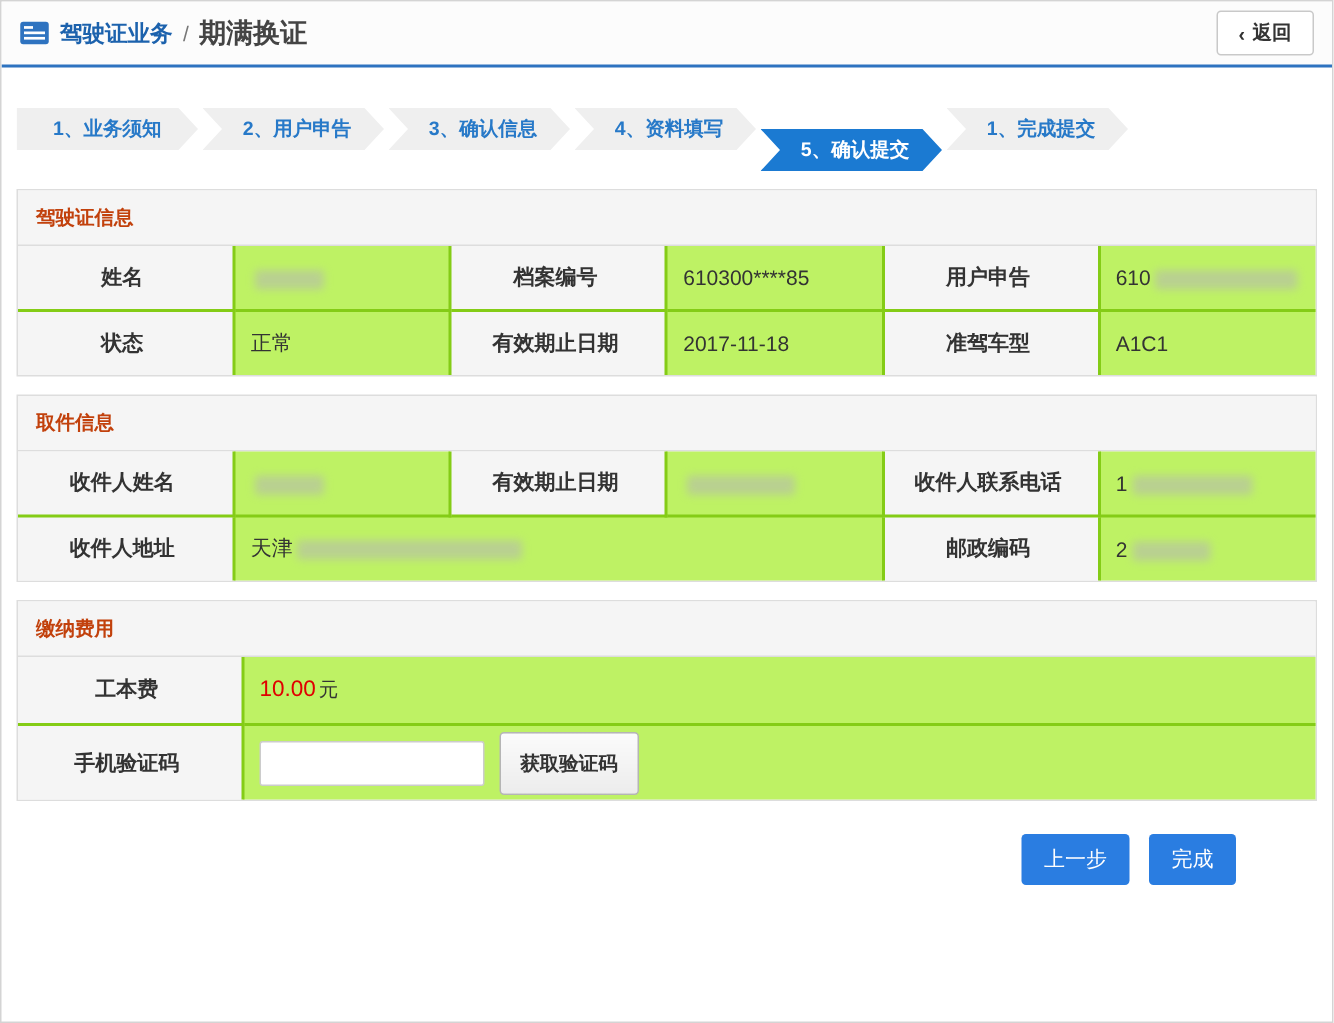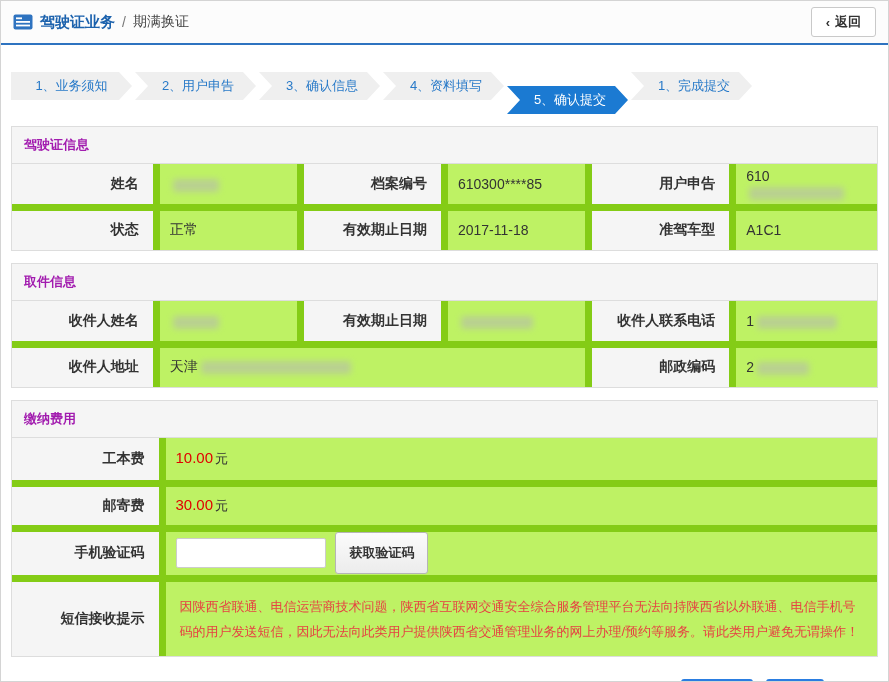--- a/index.html
+++ b/index.html
@@ -11,55 +11,56 @@
   }
   
   .topbar {
     height:44px; display:flex; align-items:center; justify-content:space-between;
     padding:0 12px; background:#fcfcfc; border-bottom:2px solid #2e73c0;
   }
   .topbar-left { display:flex; align-items:center; gap:7px; }
   .app-icon { display:flex; align-items:center; }
   .page-title { color:#1c62ad; font-weight:bold; font-size:15px; }
   .crumb-divider { color:#777; font-size:14px; }
-  .crumb-current { color:#444; font-size:14px; }
+  .crumb-current { color:#444; font-size:18px;font-weight:bold; }
   .back-btn {
     display:flex; align-items:center; gap:5px; background:#fff;
     border:1px solid #c9c9c9; border-radius:3px; padding:5px 14px;
     font-size:13px; color:#333; cursor:pointer; font-weight:bold;
     font-family:inherit;
   }
   .back-btn .chev { font-size:13px; line-height:1; color:#333; font-weight:bold; }
   
   .steps { display:flex; gap:3px; margin:27px 10px 0; }
   .step {
     width:121px; height:28px; line-height:28px; text-align:center;
     font-size:13px; color:#2779c8; background:#efefef;
     clip-path: polygon(0 0, calc(100% - 13px) 0, 100% 50%, calc(100% - 13px) 100%, 0 100%, 13px 50%);
     padding-left:5px;
+    font-weight:bold;
   }
   .step:first-child {
     clip-path: polygon(0 0, calc(100% - 13px) 0, 100% 50%, calc(100% - 13px) 100%, 0 100%);
     padding-left:0;
   }
   .step.active { background:#1b7ad2; color:#fff;margin-top:14px; }
   
   .content { padding:12px 10px 0; }
   .section { border:1px solid #ddd; margin-bottom:12px; background:#fff; }
   .section-title {
     background:#f5f5f5; border-bottom:1px solid #ddd;
-    padding:9px 12px; font-weight:bold; font-size:13px; color:#a21caf;
+    padding:9px 12px; font-weight:bold; font-size:13px; color:#c2410c;
   }
   table { width:100%; border-collapse:collapse; table-layout:fixed; }
-  td { border:7px solid #84cc16; font-size:14px; padding:0 10px; height:43px; vertical-align:middle; }
+  td { border:2px solid #84cc16; font-size:14px; padding:0 10px; height:43px; vertical-align:middle; }
   table tr td:first-child { border-left:0; }
   table tr td:last-child  { border-right:0; }
   table tr:first-child td { border-top:0; }
   table tr:last-child td  { border-bottom:0; }
-  td.lbl { background:#f5f5f5; text-align:right; font-weight:bold; color:#333; padding-right:14px; }
+  td.lbl { background:#f5f5f5; text-align:center; font-weight:bold; color:#333; padding-right:14px; }
   td.val { background:#bef264; color:#333; }
   
   .redact {
     display:inline-block; height:13px; background:#b5b5b5; border-radius:2px;
     filter:blur(3px); opacity:.55; vertical-align:middle; margin-left:3px;
   }
   
   .fees-table td.lbl { width:150px; }
   .fee-amount { color:#e00000; font-weight:normal; font-size:15px; }
   .fee-unit { color:#333; font-size:13px; margin-left:2px; }
@@ -176,38 +177,26 @@
       <div class="section-title">缴纳费用</div>
       <table class="fees-table">
         <tbody>
             <tr>
           <td class="lbl">工本费</td>
           <td class="val" style="height:45px">
             <span class="fee-amount">10.00</span><span class="fee-unit">元</span>
           </td>
         </tr>
         <tr>
-          <td class="lbl">邮寄费</td>
-          <td class="val" style="height:45px">
-            <span class="fee-amount">30.00</span><span class="fee-unit">元</span>
-          </td>
-        </tr>
-        <tr>
           <td class="lbl">手机验证码</td>
           <td class="val" style="height:50px">
             <input class="code-input" type="text" value="" style="">
             <button class="code-btn">获取验证码</button>
           </td>
         </tr>
-        <tr>
-          <td class="lbl">短信接收提示</td>
-          <td class="val notice-cell">
-            <div class="notice-text">因陕西省联通、电信运营商技术问题，陕西省互联网交通安全综合服务管理平台无法向持陕西省以外联通、电信手机号码的用户发送短信，因此无法向此类用户提供陕西省交通管理业务的网上办理/预约等服务。请此类用户避免无谓操作！</div>
-          </td>
-        </tr>
       </tbody>
         </table>
     </div>
 
     <div class="footer">
       <button class="btn-blue">上一步</button>
       <button class="btn-blue">完成</button>
     </div>
 
   </div>

